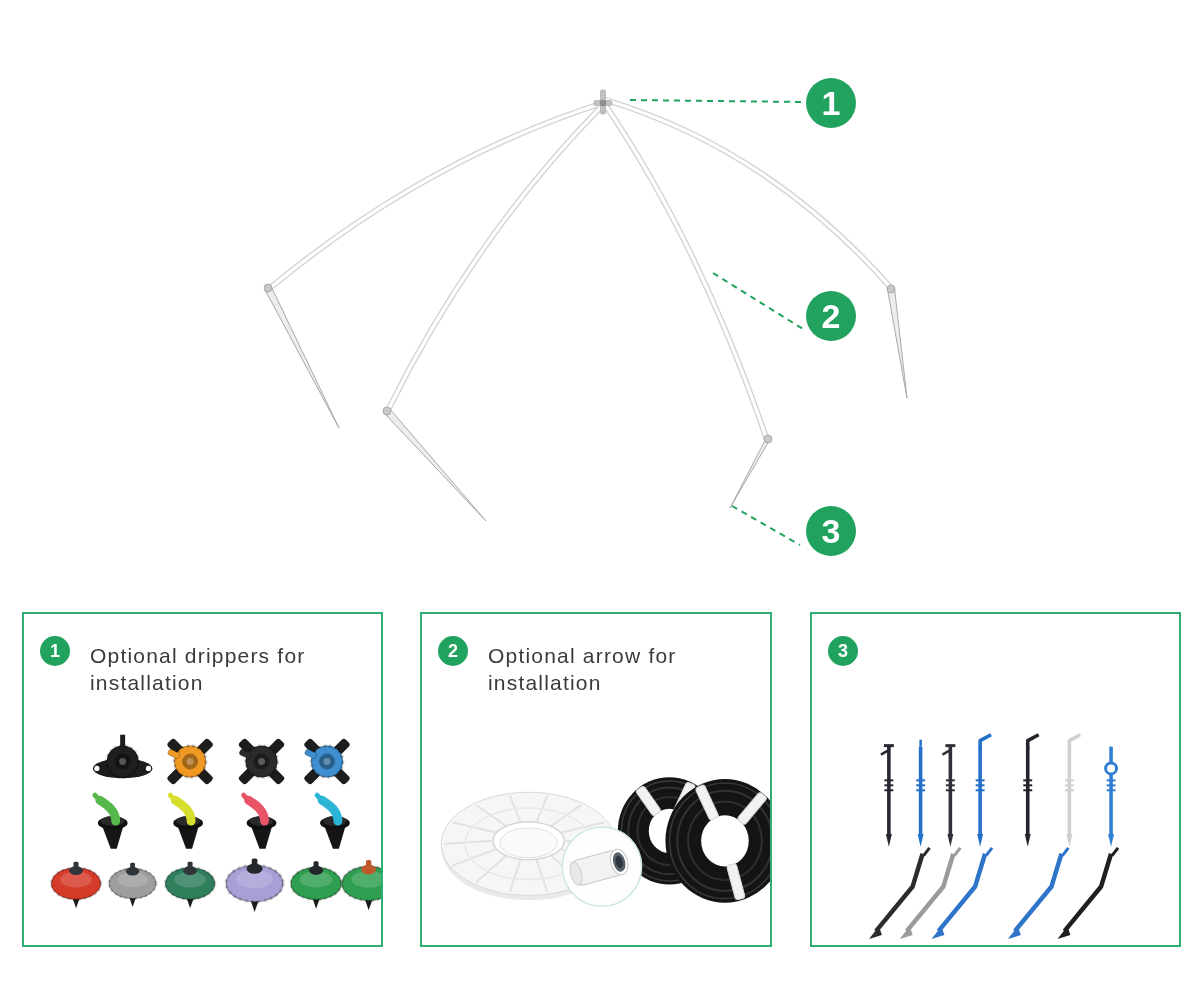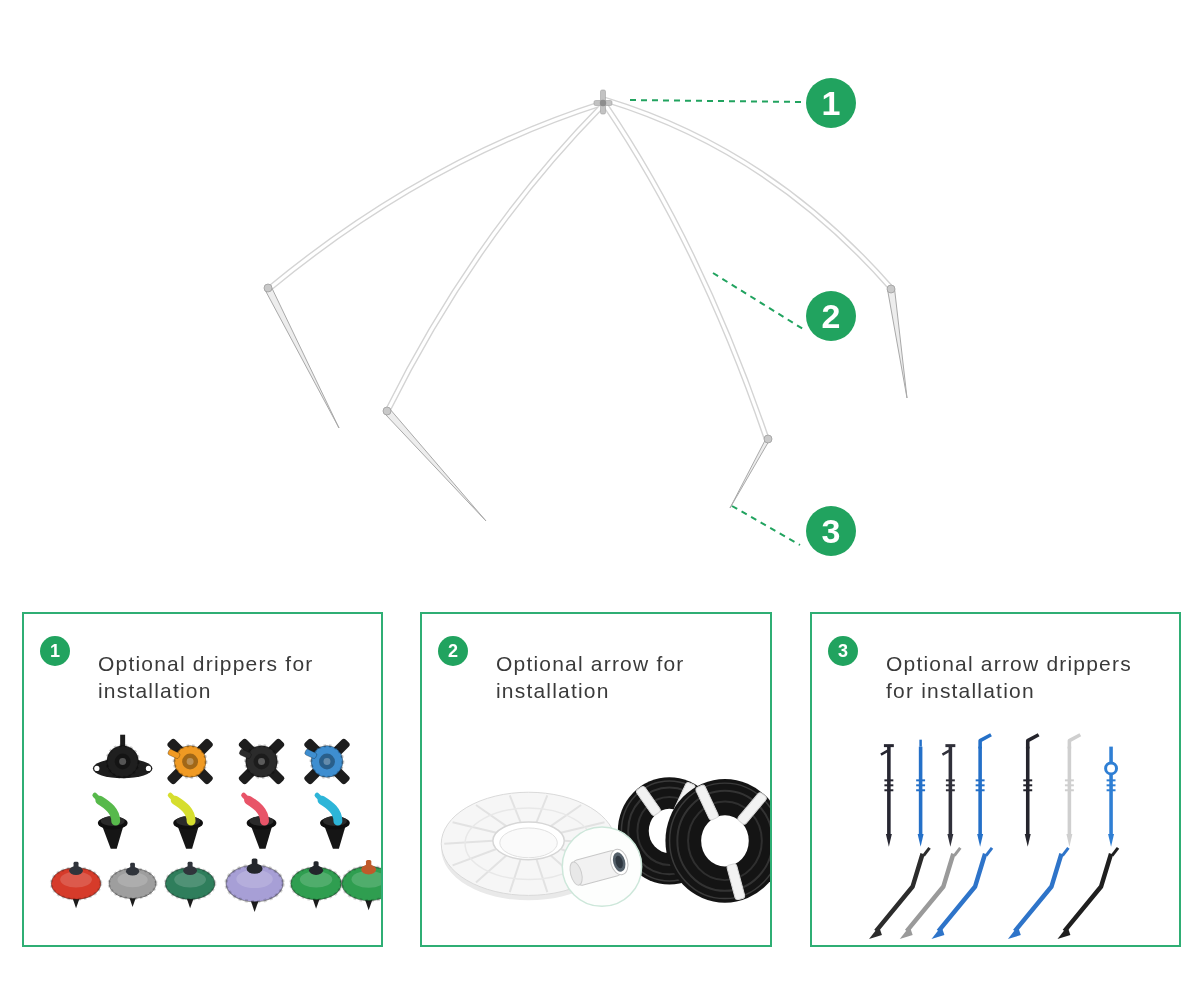--- a/index.html
+++ b/index.html
@@ -15,21 +15,21 @@
   .tube-o { stroke:#d4d4d4; stroke-width:6; fill:none; stroke-linecap:round; }
   .tube-i { stroke:#ffffff; stroke-width:3.2; fill:none; stroke-linecap:round; }
   .stake { fill:#ededed; stroke:#a9a9a9; stroke-width:1; }
   .elbow { fill:#c9c9c9; stroke:#9e9e9e; stroke-width:0.8; }
   .panel { position:absolute; top:612px; height:335px; border:2px solid var(--border);
            background:#fff; }
   .panel header { display:flex; gap:12px; padding:20px 14px 0 16px; align-items:flex-start; }
   .hbadge { flex:none; width:30px; height:30px; border-radius:50%; background:var(--green);
             color:#fff; font-size:18px; font-weight:bold; display:flex; align-items:center;
             justify-content:center; margin-top:2px; }
-  .panel h2 { margin:16px; font-size:21px; font-weight:normal; color:var(--text);
+  .panel h2 { margin:8px; font-size:21px; font-weight:normal; color:var(--text);
               letter-spacing:1.2px; line-height:1.3; white-space:pre-line; }
   .art { position:absolute; left:0; right:0; top:86px; bottom:0; }
   .art svg { display:block; }
 </style>
 </head>
 <body>
 
 <div class="page">
 
   <svg class="diagram" viewBox="0 0 1200 612">
@@ -287,22 +287,20 @@
               <ellipse cx="18" cy="0" rx="3.5" ry="6.5" fill="#2e3740"></ellipse>
             </g>
           </g>
         </svg>
       </div>
   </section>
 
   <section class="panel" style="left:810px;width:371px">
     <header>
       <span class="hbadge">3</span>
-      <h2>Optional arrow drippers
-for installation</h2>
     </header>
     <div class="art" id="art3">
         <svg viewBox="0 0 367 247" width="100%" height="100%">
           <g transform="">
             <line x1="76" y1="47" x2="76" y2="136" stroke="#262631" stroke-width="3.6"></line>
             <line x1="71.5" y1="81" x2="80.5" y2="81" stroke="#262631" stroke-width="2"></line>
             <line x1="71.5" y1="86" x2="80.5" y2="86" stroke="#262631" stroke-width="2"></line>
             <line x1="71.5" y1="91" x2="80.5" y2="91" stroke="#262631" stroke-width="2"></line>
             <path d="M 73 135 L 79 135 L 76 148 Z" fill="#262631"></path>
             <line x1="71" y1="46" x2="81" y2="46" stroke="#262631" stroke-width="3"></line>

